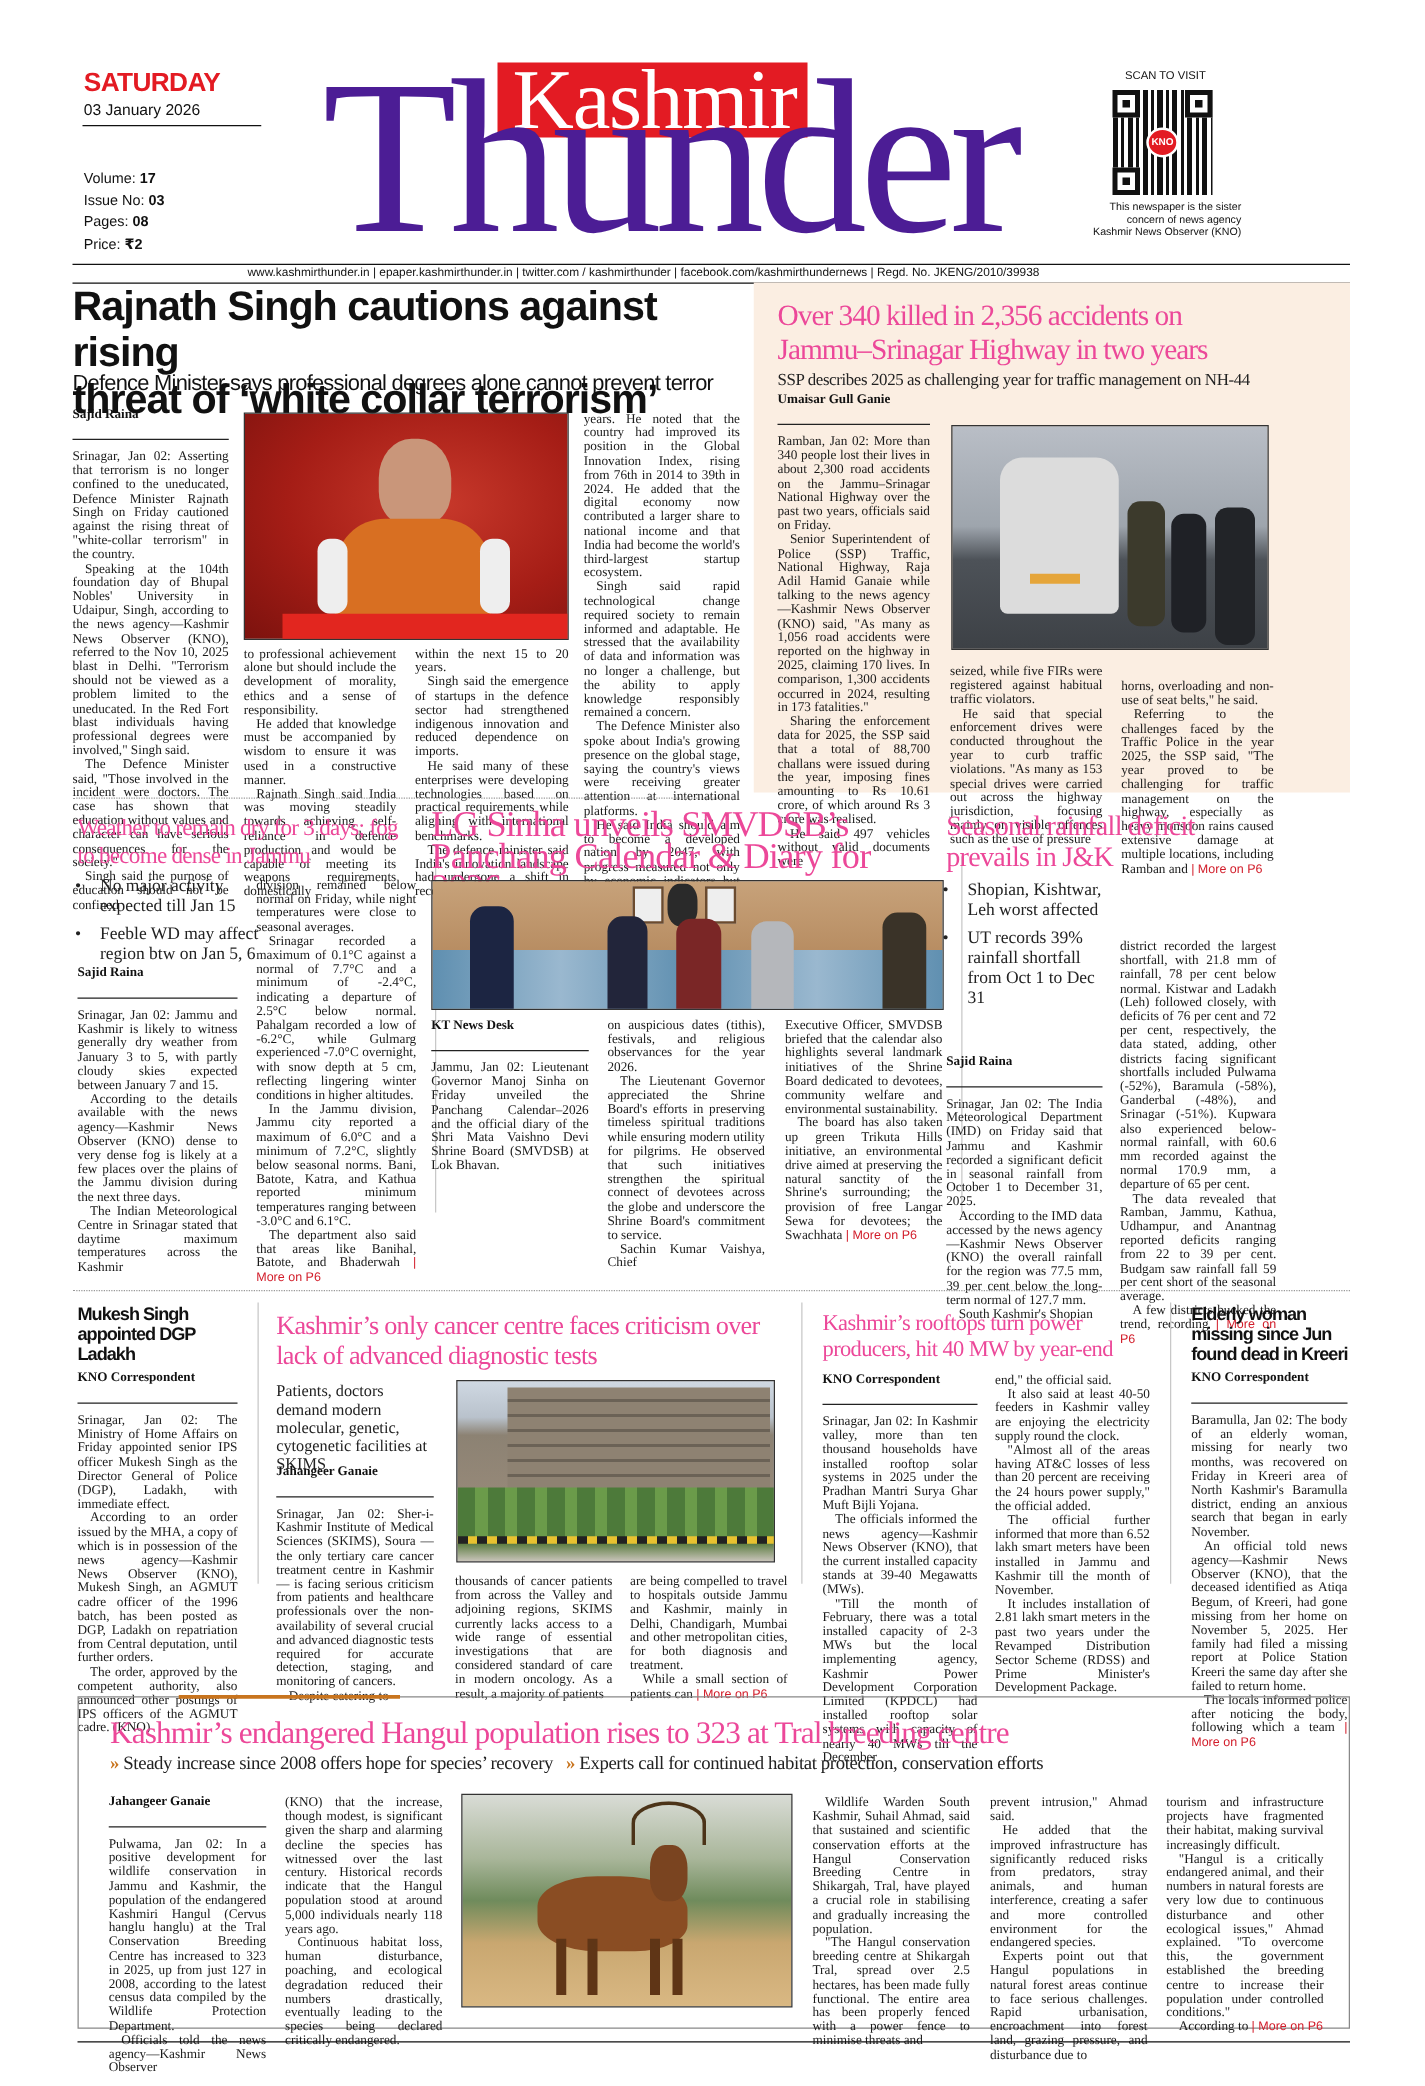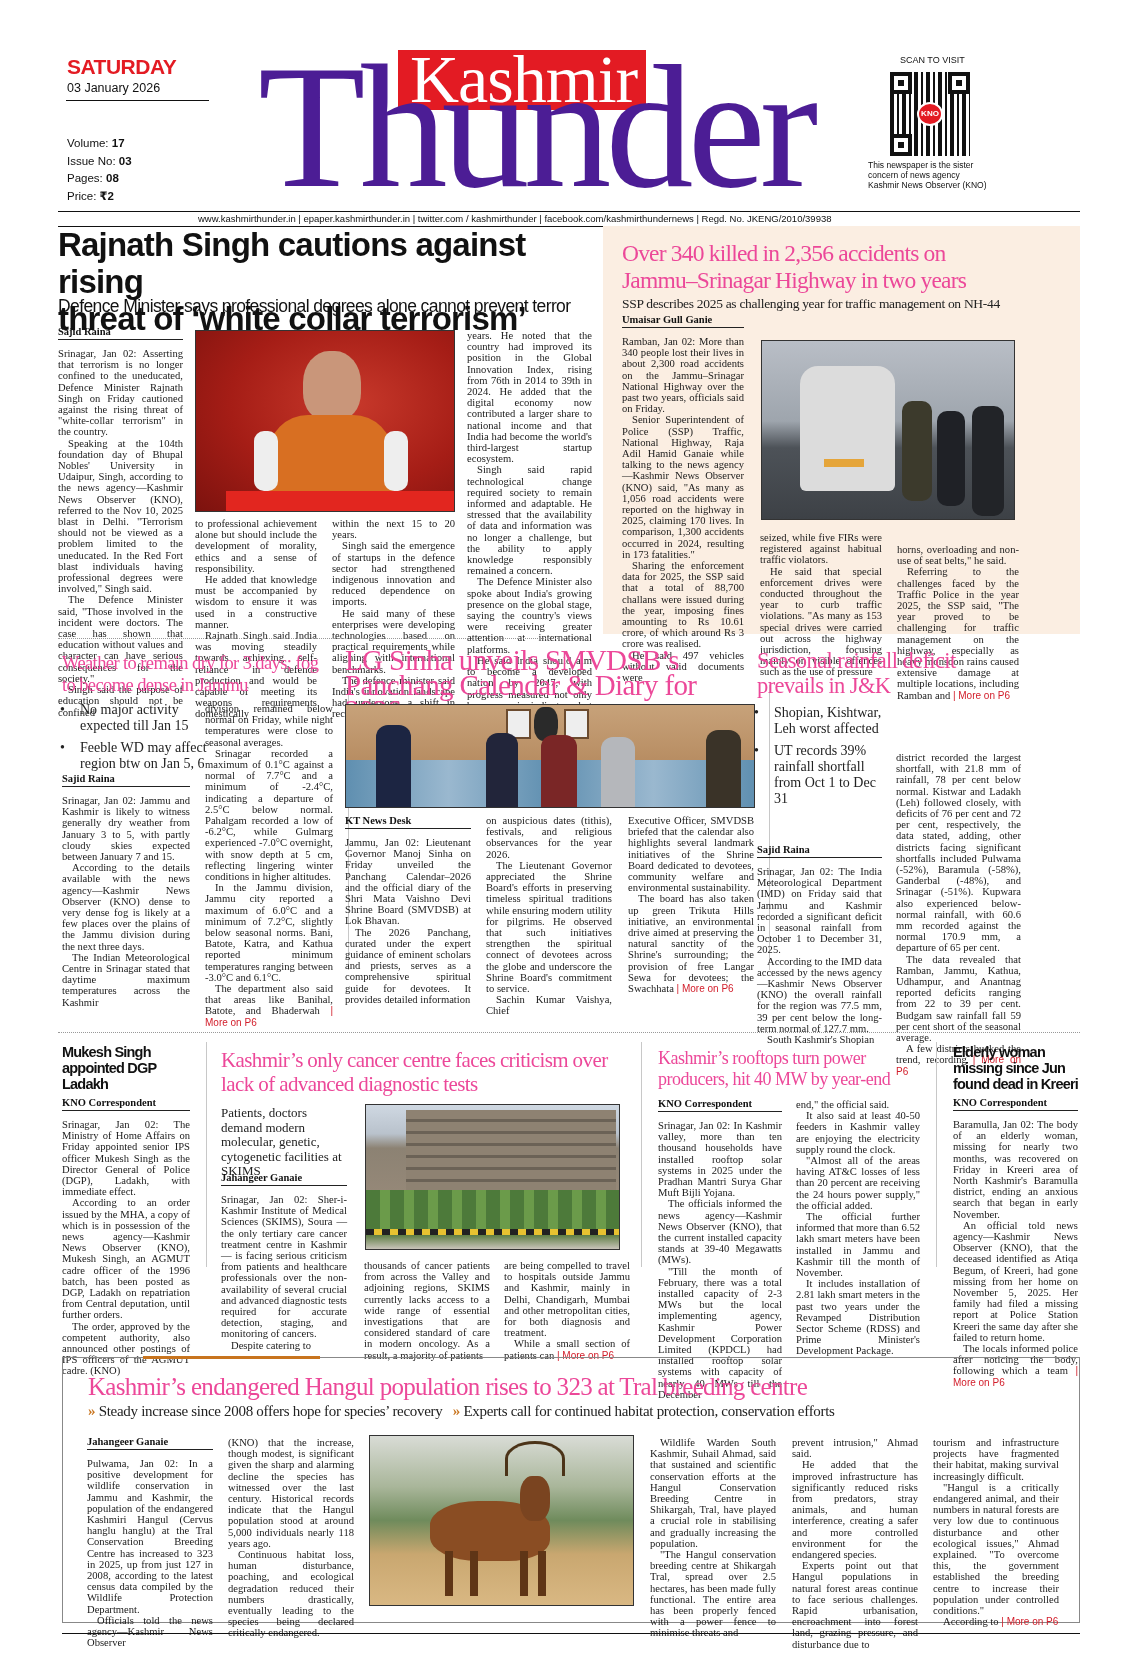--- a/index.html
+++ b/index.html
@@ -4,21 +4,21 @@
 <style>
 *{box-sizing:border-box;margin:0;padding:0}
 html,body{width:1140px;height:1669px;background:#fff;overflow:hidden}
 body{position:relative;font-family:"Liberation Serif","DejaVu Serif",serif;color:#111}
 .abs{position:absolute}
 .sans{font-family:"Liberation Sans","DejaVu Sans",sans-serif}
 .body-text{font-family:"Liberation Serif","DejaVu Serif",serif;font-size:10.6px;line-height:11.2px;text-align:justify;color:#1a1a1a;hyphens:auto}
 .body-text p{text-indent:10px}
 .body-text p.first{text-indent:0}
 .more{color:#d21d2a;font-family:"Liberation Sans",sans-serif;font-size:10px}
-.byline{font-family:"Liberation Serif",serif;font-weight:bold;font-size:10.5px;border-bottom:1px solid #222;padding-bottom:2px;margin-bottom:8px}
+.byline{font-family:"Liberation Serif",serif;font-weight:bold;font-size:10.5px;border-bottom:1px solid #222;padding-bottom:14px;margin-bottom:8px}
 .hl-serif{font-family:"Liberation Serif","DejaVu Serif",serif;font-weight:normal;color:#ec4899;letter-spacing:-0.5px}
 .hl-sans{font-family:"Liberation Sans","DejaVu Sans",sans-serif;font-weight:bold;color:#111;letter-spacing:-0.8px}
 .col{position:absolute}
 .dotted-h{position:absolute;height:0;border-top:1px dotted #999}
 .vline{position:absolute;width:0;border-left:1px solid #c8c8c8}
 .bullets li{list-style:none;position:relative;padding-left:22px;font-family:"Liberation Serif",serif;font-size:14px;line-height:16px;color:#222;margin-bottom:6px}
 .bullets li:before{content:"•";position:absolute;left:2px;top:0;font-size:14px}
 .photo{position:absolute;overflow:hidden;border:1px solid #333}
 </style>
 </head>
@@ -46,21 +46,21 @@
       <div style="margin:4px;width:6px;height:6px;background:#111"></div>
     </div>
   <div style="position:absolute;right:0;top:0;width:22px;height:22px;border:4px solid #111;background:#fff">
       <div style="margin:4px;width:6px;height:6px;background:#111"></div>
     </div>
   <div style="position:absolute;left:0;bottom:0;width:22px;height:22px;border:4px solid #111;background:#fff">
       <div style="margin:4px;width:6px;height:6px;background:#111"></div>
     </div>
   <div style="position:absolute;left:27px;top:30px;width:26px;height:24px;border-radius:50%;background:#e31b23;border:2px solid #fff;color:#fff;font:bold 8px 'Liberation Sans',sans-serif;text-align:center;line-height:20px"><span>KNO</span></div>
 </div>
-<div class="abs sans" style="left:868px;top:160px;width:125px;text-align:left;font-size:8.5px;line-height:10px;color:#111">
+<div class="abs sans" style="left:868px;top:160px;width:125px;text-align:right;font-size:8.5px;line-height:10px;color:#111">
   <div>This newspaper is the sister</div>
   <div>concern of news agency</div>
   <div style="font-weight:normal">Kashmir News Observer (KNO)</div>
 </div>
 
 <div class="abs" style="left:58px;top:211px;width:1022px;border-top:1px solid #111"></div>
 <div class="abs sans" style="left:198px;top:213px;font-size:9.5px;color:#111;white-space:nowrap">www.kashmirthunder.in | epaper.kashmirthunder.in | twitter.com / kashmirthunder | facebook.com/kashmirthundernews  | Regd. No. JKENG/2010/39938</div>
 <div class="abs" style="left:58px;top:226px;width:1022px;border-top:1px solid #111"></div>
 
 <div class="abs hl-sans" style="left:58px;top:226px;width:540px;font-size:33px;line-height:37px">
@@ -170,21 +170,20 @@
   <div style="position:absolute;left:30px;top:20px;width:35px;height:84px;background:#1c2542;border-radius:12px 12px 0 0"></div>
   <div style="position:absolute;left:140px;top:28px;width:32px;height:76px;background:#22253a;border-radius:12px 12px 0 0"></div>
   <div style="position:absolute;left:195px;top:30px;width:36px;height:74px;background:#7a2626;border-radius:12px 12px 0 0"></div>
   <div style="position:absolute;left:255px;top:32px;width:34px;height:72px;background:#b5b7bb;border-radius:12px 12px 0 0"></div>
   <div style="position:absolute;left:360px;top:25px;width:35px;height:79px;background:#3a3328;border-radius:12px 12px 0 0"></div>
 </div>
 <div class="col" style="left:345px;top:815px;width:126px">
   <div class="byline">KT News Desk</div>
   <div class="body-text">
     <p class="first">Jammu, Jan 02: Lieutenant Governor Manoj Sinha on Friday unveiled the Panchang Calendar–2026 and the official diary of the Shri Mata Vaishno Devi Shrine Board (SMVDSB) at Lok Bhavan.</p>
-    <p>The 2026 Panchang, curated under the expert guidance of eminent scholars and priests, serves as a comprehensive spiritual guide for devotees. It provides detailed information</p>
   </div>
 </div>
 <div class="col body-text" style="left:486px;top:815px;width:126px">
   <p class="first">on auspicious dates (tithis), festivals, and religious observances for the year 2026.</p>
   <p>The Lieutenant Governor appreciated the Shrine Board's efforts in preserving timeless spiritual traditions while ensuring modern utility for pilgrims. He observed that such initiatives strengthen the spiritual connect of devotees across the globe and underscore the Shrine Board's commitment to service.</p>
   <p>Sachin Kumar Vaishya, Chief</p>
 </div>
 <div class="col body-text" style="left:628px;top:815px;width:126px">
   <p class="first">Executive Officer, SMVDSB briefed that the calendar also highlights several landmark initiatives of the Shrine Board dedicated to devotees, community welfare and environmental sustainability.</p>
   <p><span>The board has also taken up green Trikuta Hills initiative, an environmental drive aimed at preserving the natural sanctity of the Shrine's surrounding; the provision of free Langar Sewa for devotees; the Swachhata</span> <a class="more">| More on P6</a></p>

